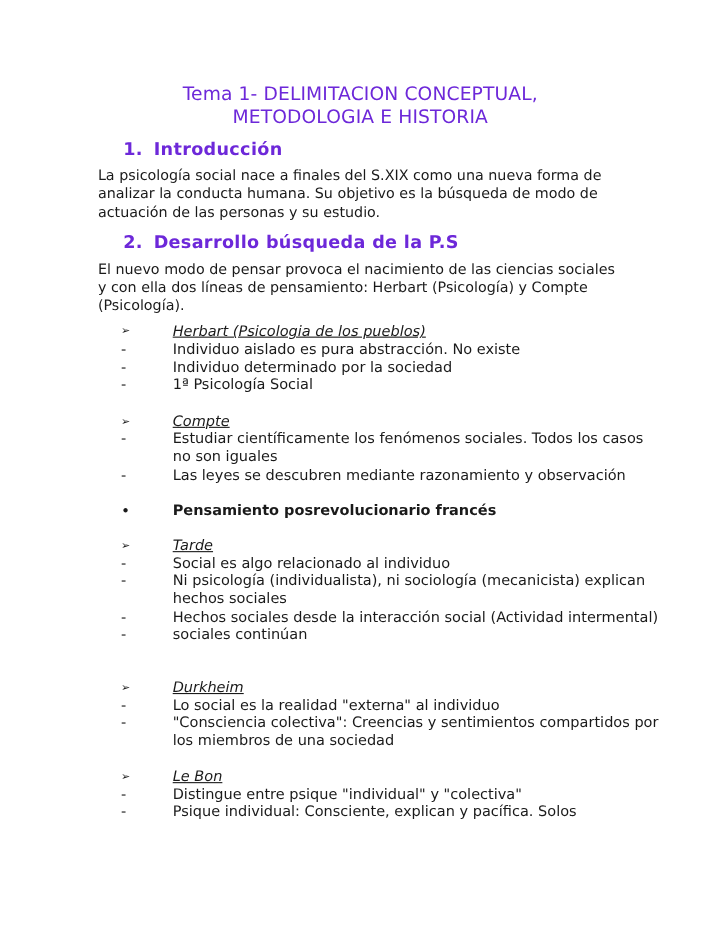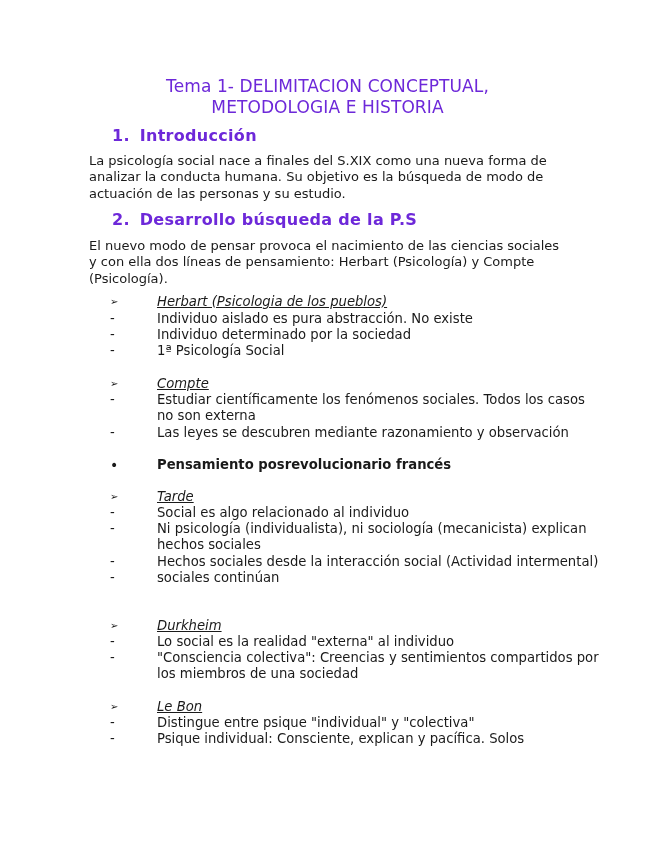--- a/index.html
+++ b/index.html
@@ -141,21 +141,21 @@
   </div>
 
   <div class="item sub-head" style="top:376px;">
     <span class="marker arrow">➢</span>
     <span class="text">Compte</span>
   </div>
   <div class="item" style="top:392px;">
     <span class="marker">-</span>
     <span class="text">
       <span>Estudiar científicamente los fenómenos sociales. Todos los casos</span>
-      <span>no son externa</span>
+      <span>no son iguales</span>
     </span>
   </div>
   <div class="item" style="top:425px;">
     <span class="marker">-</span>
     <span class="text">
         <span>Las leyes se descubren mediante razonamiento y observación</span>
       </span>
   </div>
 
   <div class="item bold-item" style="top:457px;">

